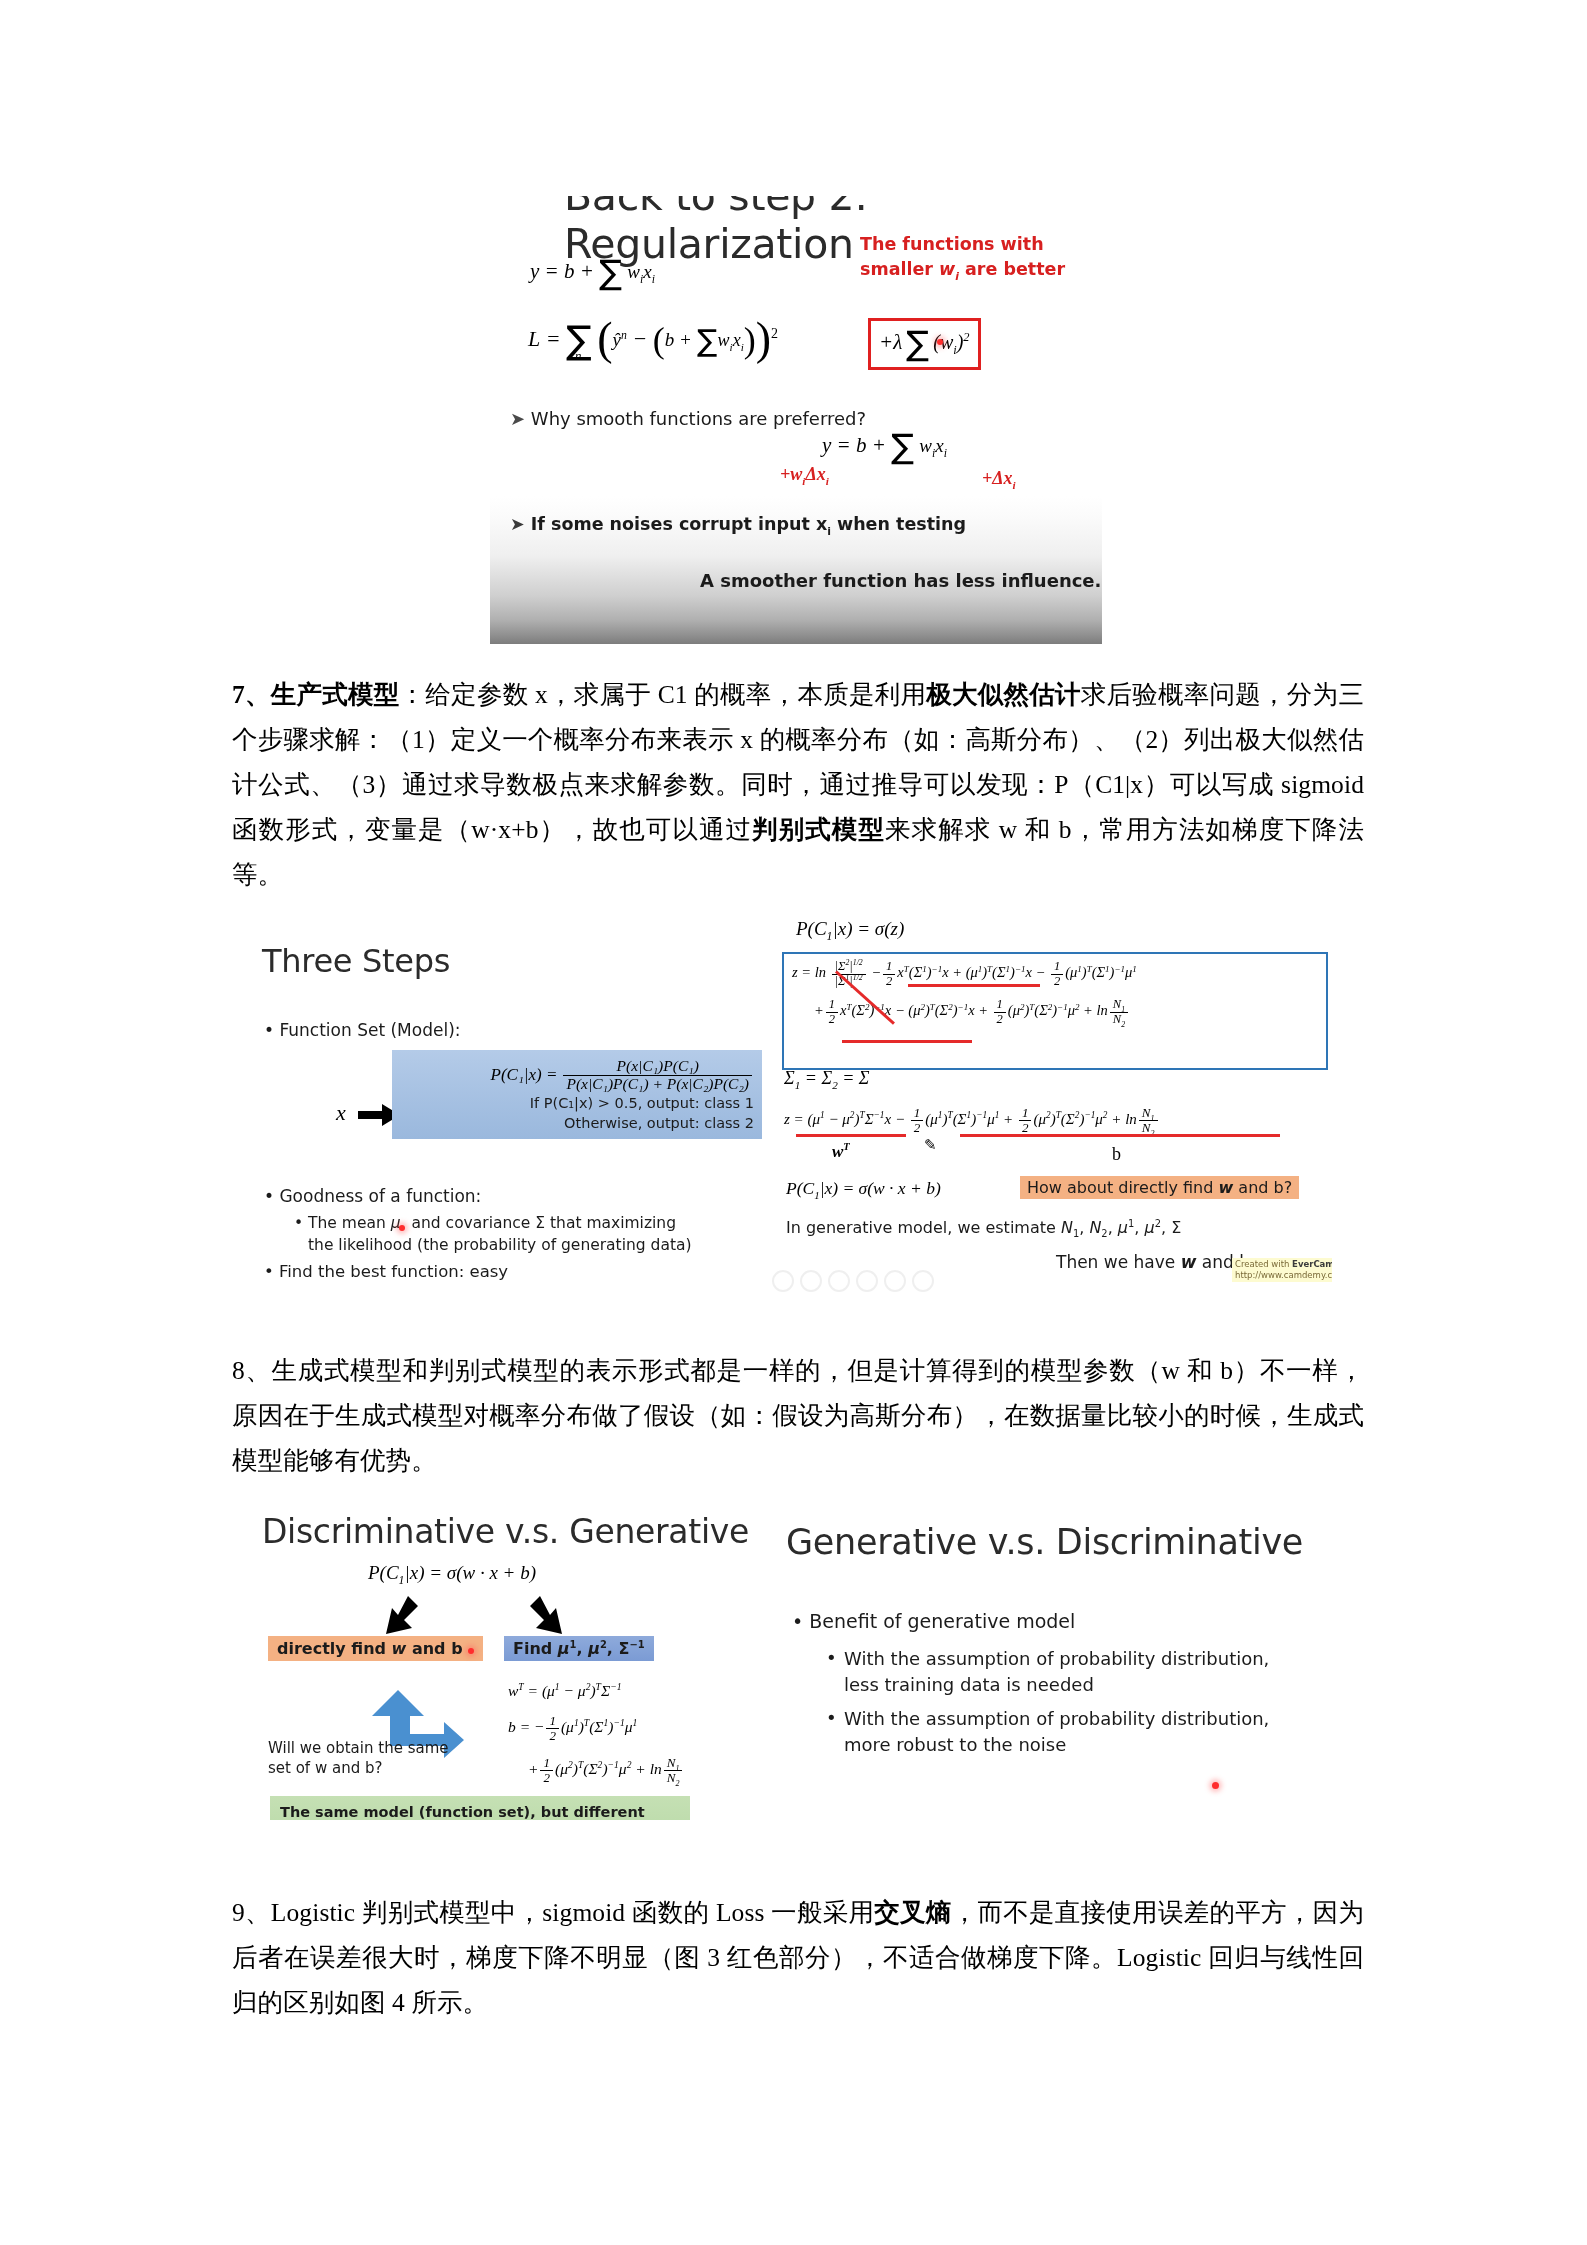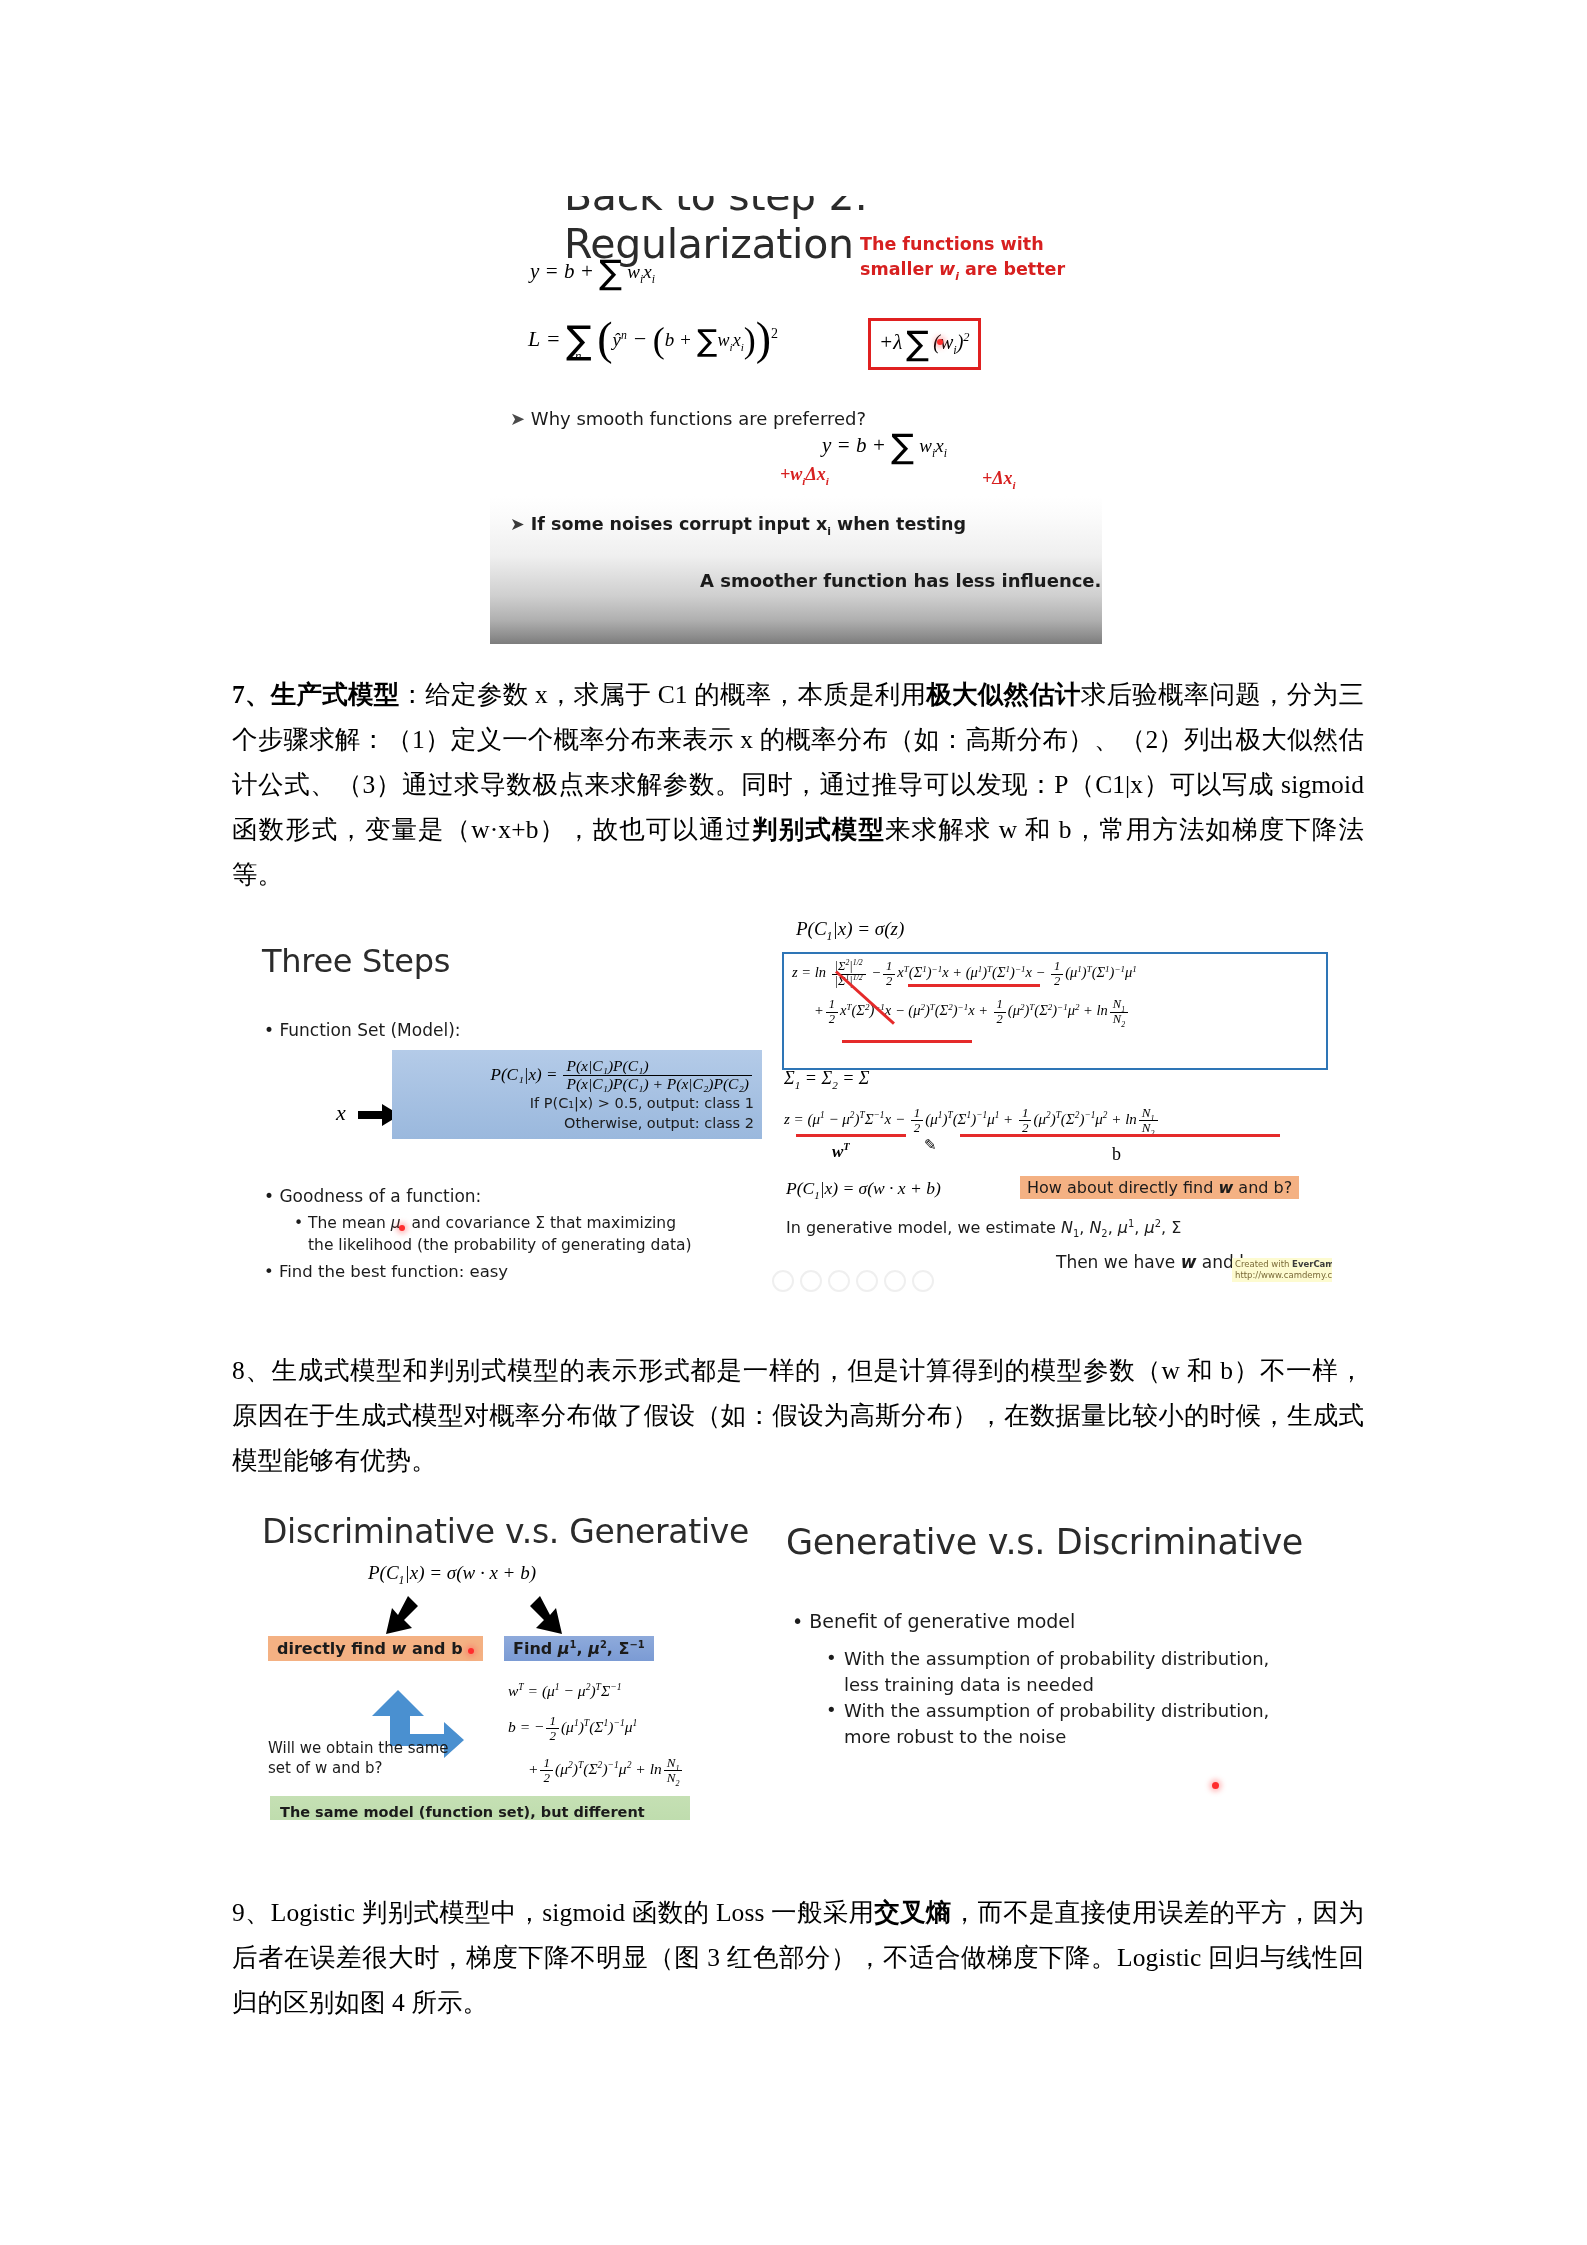--- a/index.html
+++ b/index.html
@@ -57,20 +57,21 @@
     font-family: "Liberation Serif", "DejaVu Serif", serif;
     font-style: italic;
   }
   .red { color: #d72020; }
   .bold { font-weight: bold; }
 
   
   .frac {
     display: inline-block;
     vertical-align: middle;
+    text-align: center;
     line-height: 1.08;
     margin: 0 2px;
     font-family: Liberation Serif, serif;
   }
   .frac .num { display: block; padding: 0 3px; }
   .frac .den { display: block; border-top: 1.4px solid currentColor; padding: 0 3px; }
 
   .sum {
     font-family: "DejaVu Sans", sans-serif;
     font-style: normal;
@@ -388,21 +389,21 @@
 
   <div class="figure" id="fig5">
     <div class="slide-title">Generative v.s. Discriminative</div>
 
     <div class="stext" style="position:absolute;left:20px;top:110px;font-size:19px;">
       • <span>Benefit of generative model</span>
     </div>
 
     <ul class="bullet-list stext" style="position:absolute;left:52px;top:146px;width:480px;font-size:18px;line-height:26px;">
       <li>With the assumption of probability distribution, less training data is needed</li>
-      <li style="">With the assumption of probability distribution, more robust to the noise</li>
+      <li style="margin-top:8px;">With the assumption of probability distribution, more robust to the noise</li>
     </ul>
 
     <span class="reddot" style="position:absolute;left:440px;top:282px;"></span>
   </div>
 
   <div class="para" id="p9" style="top:1890px;">
     9、Logistic 判别式模型中，sigmoid 函数的 Loss 一般采用<b>交叉熵</b>，而不是直接使用误差的平方，因为后者在误差很大时，梯度下降不明显（图 3 红色部分），不适合做梯度下降。Logistic 回归与线性回归的区别如图 4 所示。
   </div>
 
 </div>

